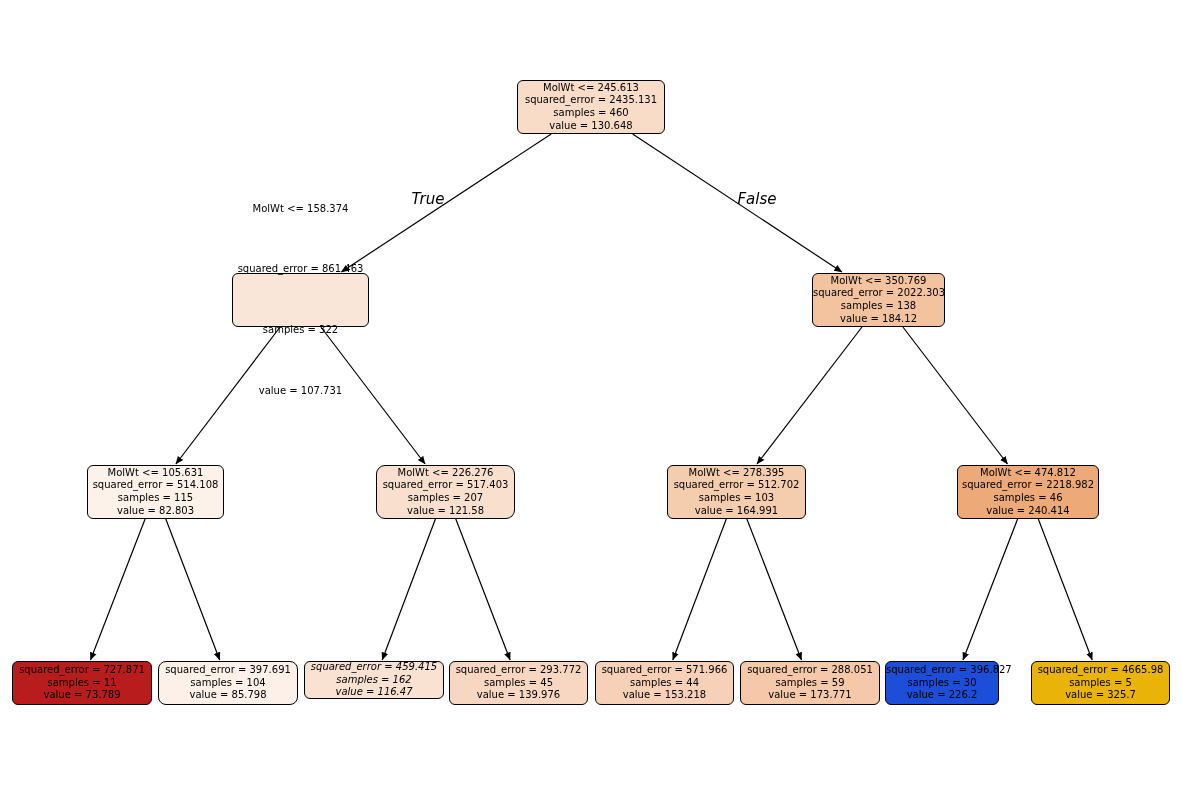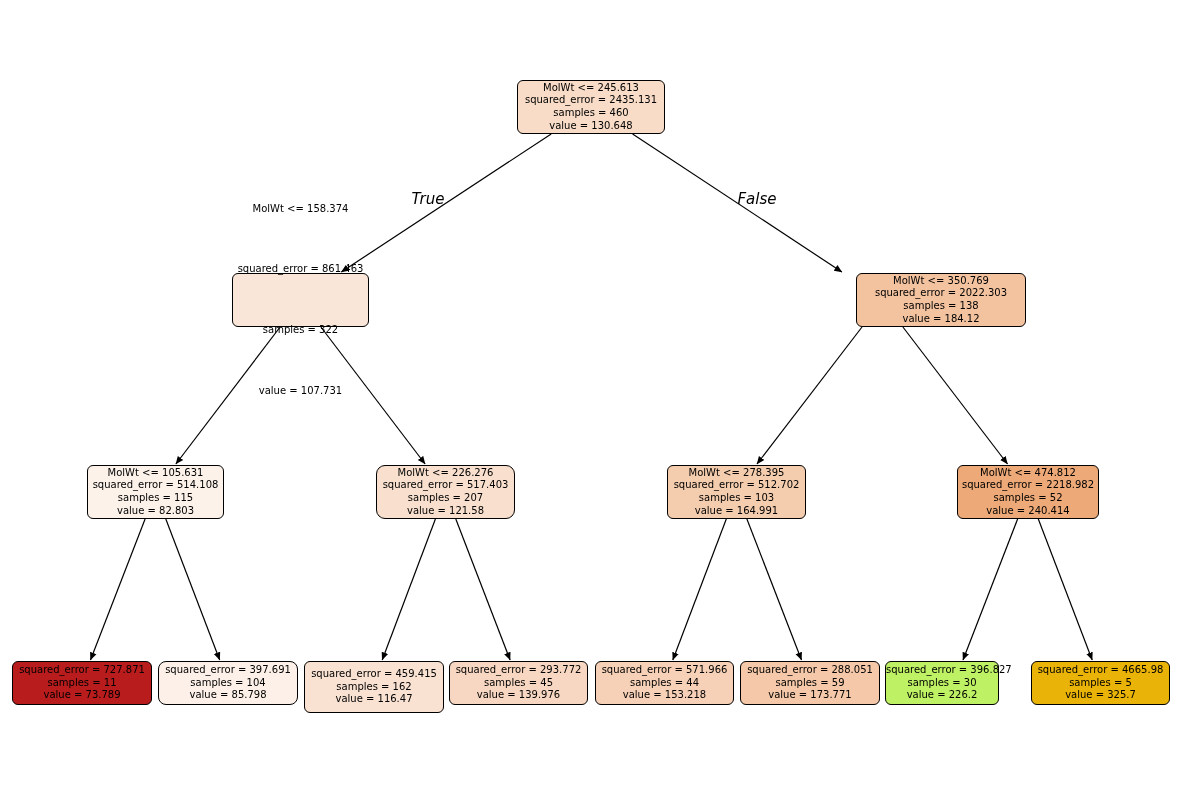--- a/index.html
+++ b/index.html
@@ -60,21 +60,21 @@
     <div>samples = 460</div>
     <div>value = 130.648</div>
   </div>
 
   <div class="node" style="left: 232px; top: 273px; width: 137px; height: 54px; background-color: rgb(250, 230, 216); gap: 48px;">
     <div>MolWt &lt;= 158.374</div>
     <div>squared_error = 861.463</div>
     <div>samples = 322</div>
     <div>value = 107.731</div>
   </div>
-  <div class="node" style="left: 856px; top: 273px; width: 170px; height: 54px; background-color: rgb(243, 195, 160);">
+  <div class="node" style="left: 812px; top: 273px; width: 133px; height: 54px; background-color: rgb(243, 195, 160);">
     <div>MolWt &lt;= 350.769</div>
     <div>squared_error = 2022.303</div>
     <div>samples = 138</div>
     <div>value = 184.12</div>
   </div>
 
   <div class="node" style="left: 87px; top: 465px; width: 137px; height: 54px; background-color: rgb(252, 242, 234);">
     <div>MolWt &lt;= 105.631</div>
     <div>squared_error = 514.108</div>
     <div>samples = 115</div>
@@ -88,55 +88,55 @@
   </div>
   <div class="node" style="left: 667px; top: 465px; width: 139px; height: 54px; background-color: rgb(244, 204, 174);">
     <div>MolWt &lt;= 278.395</div>
     <div>squared_error = 512.702</div>
     <div>samples = 103</div>
     <div>value = 164.991</div>
   </div>
   <div class="node" style="left: 957px; top: 465px; width: 142px; height: 54px; background-color: rgb(237, 169, 119);">
     <div>MolWt &lt;= 474.812</div>
     <div>squared_error = 2218.982</div>
-    <div>samples = 52</div>
+    <div>samples = 46</div>
     <div>value = 240.414</div>
   </div>
 
   <div class="node" style="left: 12px; top: 661px; width: 140px; height: 44px; background-color: #b91c1c;">
     <div>squared_error = 727.871</div>
     <div>samples = 11</div>
     <div>value = 73.789</div>
   </div>
   <div class="node" style="left: 158px; top: 661px; width: 140px; height: 44px; background-color: rgb(252, 240, 232); border-radius: 8px;">
     <div>squared_error = 397.691</div>
     <div>samples = 104</div>
     <div>value = 85.798</div>
   </div>
-  <div class="node" style="left: 304px; top: 661px; width: 140px; height: 52px; background-color: rgb(249, 226, 210);">
+  <div class="node" style="left: 304px; top: 661px; width: 140px; height: 38px; background-color: rgb(249, 226, 210); font-style: italic;">
     <div>squared_error = 459.415</div>
     <div>samples = 162</div>
     <div>value = 116.47</div>
   </div>
   <div class="node" style="left: 449px; top: 661px; width: 139px; height: 44px; background-color: rgb(247, 215, 193);">
     <div>squared_error = 293.772</div>
     <div>samples = 45</div>
     <div>value = 139.976</div>
   </div>
   <div class="node" style="left: 595px; top: 661px; width: 139px; height: 44px; background-color: rgb(246, 209, 183);">
     <div>squared_error = 571.966</div>
     <div>samples = 44</div>
     <div>value = 153.218</div>
   </div>
   <div class="node" style="left: 740px; top: 661px; width: 140px; height: 44px; background-color: rgb(244, 200, 168);">
     <div>squared_error = 288.051</div>
     <div>samples = 59</div>
     <div>value = 173.771</div>
   </div>
-  <div class="node" style="left: 885px; top: 661px; width: 114px; height: 44px; background-color: #bef264;">
+  <div class="node" style="left: 885px; top: 661px; width: 114px; height: 44px; background-color: #1d4ed8;">
     <div>squared_error = 396.827</div>
     <div>samples = 30</div>
     <div>value = 226.2</div>
   </div>
   <div class="node" style="left: 1031px; top: 661px; width: 139px; height: 44px; background-color: #eab308;">
     <div>squared_error = 4665.98</div>
     <div>samples = 5</div>
     <div>value = 325.7</div>
   </div>
 

